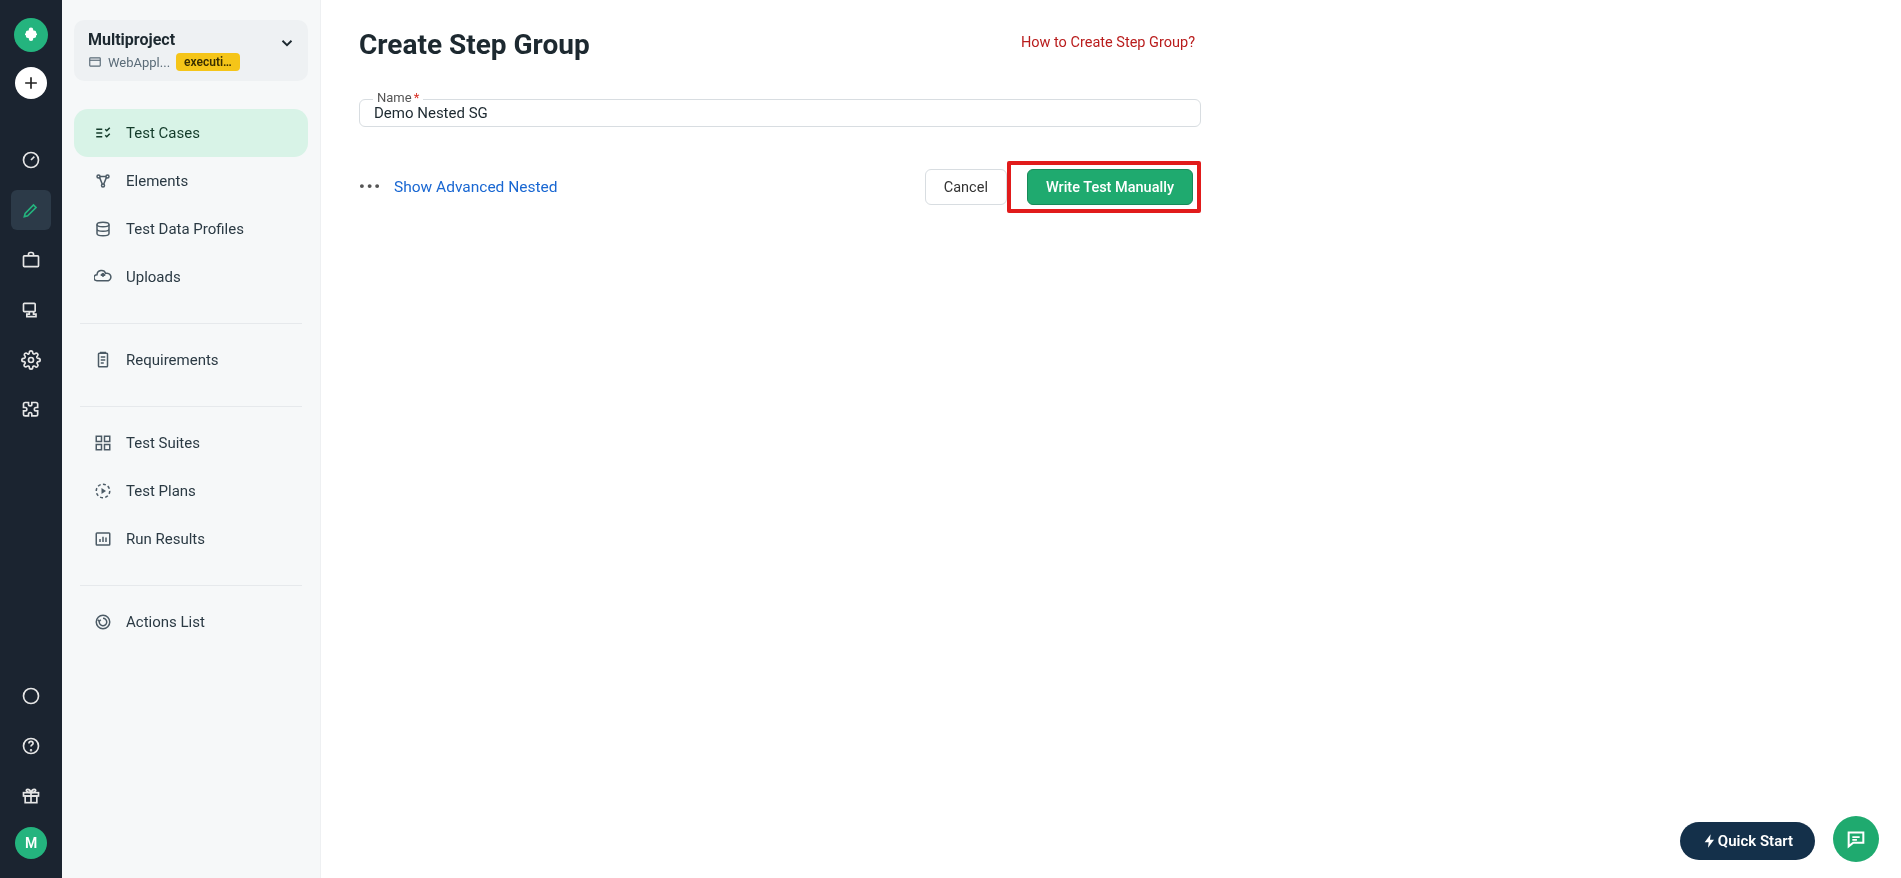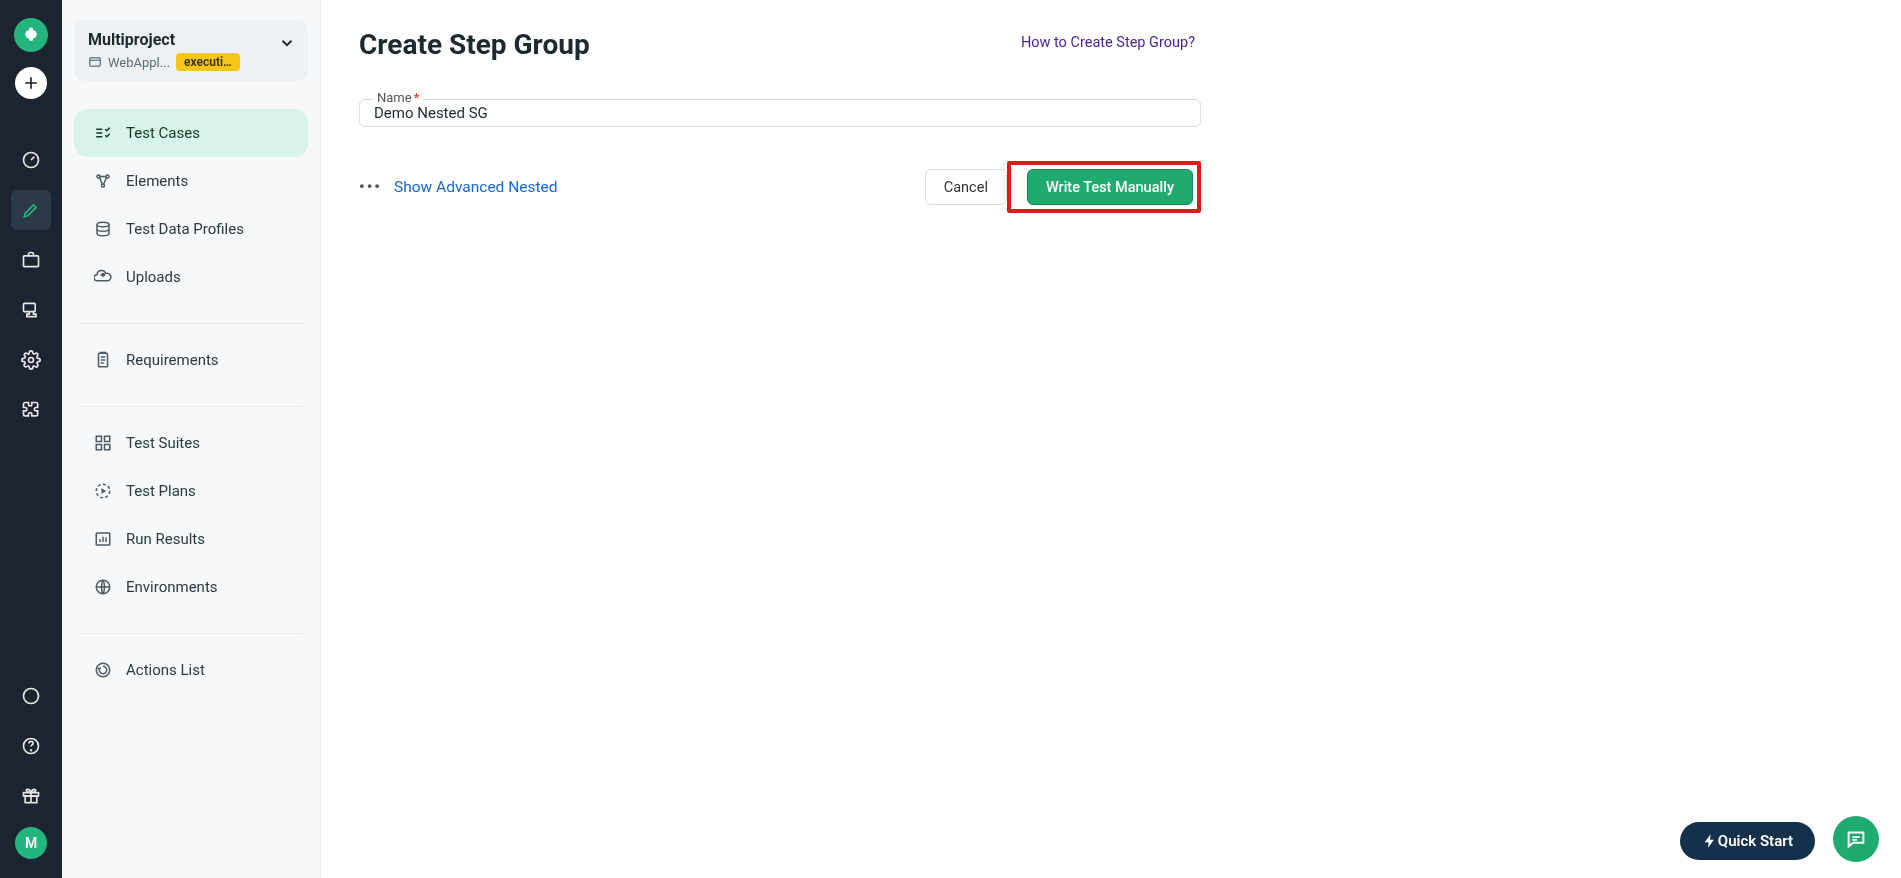--- a/index.html
+++ b/index.html
@@ -30,21 +30,21 @@
 .side-item { display:flex; align-items:center; gap:14px; padding:15px 20px; font-size:15px; color:#2b3a44; cursor:pointer; border-radius:14px; margin:0 6px; }
 .side-item.active { background:#d8f3e7; color:#133b2a; }
 .side-item.active svg { color:#133b2a; }
 .side-item svg { width:18px; height:18px; color:#4c5b66; flex-shrink:0;}
 .side-divider { height:1px; background:#e6e9ec; margin:12px 12px; }
 
 
 .main { flex:1; padding: 28px 40px 0 38px; min-width:0; }
 .main-head { display:flex; justify-content:space-between; align-items:flex-start; max-width:836px;gap:32px; }
 .page-title { font-size:28px; font-weight:700; color:#1d2930; }
-.help-link { color:#4c1d95; font-size:14.5px; text-decoration:none; cursor:pointer; margin-top:6px; }
+.help-link { color:#b91c1c; font-size:14.5px; text-decoration:none; cursor:pointer; margin-top:6px; }
 
 .form-area { max-width:842px; margin-top:38px; }
 .field-wrap { position:relative; }
 .field-label { position:absolute; top:-9px; left:14px; background:#fff; padding:0 4px; font-size:13px; color:#555; }
 .field-label .req{ color:#d93025; margin-left:2px;}
 .text-input { width:100%; height:28px; border:1px solid #d8dde1; border-radius:6px; padding:0 14px; font-size:15px; color:#1d2930; }
 
 .form-footer { display:flex; align-items:center; justify-content:space-between; margin-top:34px; }
 .adv-toggle { display:flex; align-items:center; gap:12px; color:#1967d2; font-size:15.5px; cursor:pointer; }
 .adv-toggle .dots{ color:#555; letter-spacing:2px; font-weight:800; }
@@ -221,27 +221,20 @@
         </svg>
       <span>Test Plans</span>
     </div>
     <div class="side-item">
       <svg viewBox="0 0 24 24" fill="none" stroke="currentColor" stroke-width="2">
           <rect x="3" y="4" width="18" height="16" rx="1"></rect>
           <path d="M8 16v-4M12 16V9M16 16v-6"></path>
         </svg>
       <span>Run Results</span>
     </div>
-    <div class="side-item">
-      <svg viewBox="0 0 24 24" fill="none" stroke="currentColor" stroke-width="2">
-          <circle cx="12" cy="12" r="9"></circle>
-          <path d="M3 12h18M12 3c2.5 3 2.5 15 0 18M12 3c-2.5 3-2.5 15 0 18"></path>
-        </svg>
-      <span>Environments</span>
-    </div>
   </div>
 
   <div class="side-divider"></div>
 
   <div class="side-group">
     <div class="side-item">
       <svg viewBox="0 0 24 24" fill="none" stroke="currentColor" stroke-width="2">
           <circle cx="12" cy="12" r="9"></circle>
           <path d="M12 7a5 5 0 11-4.9 4"></path>
           <path d="M9 9l-2 2-2-2"></path>

